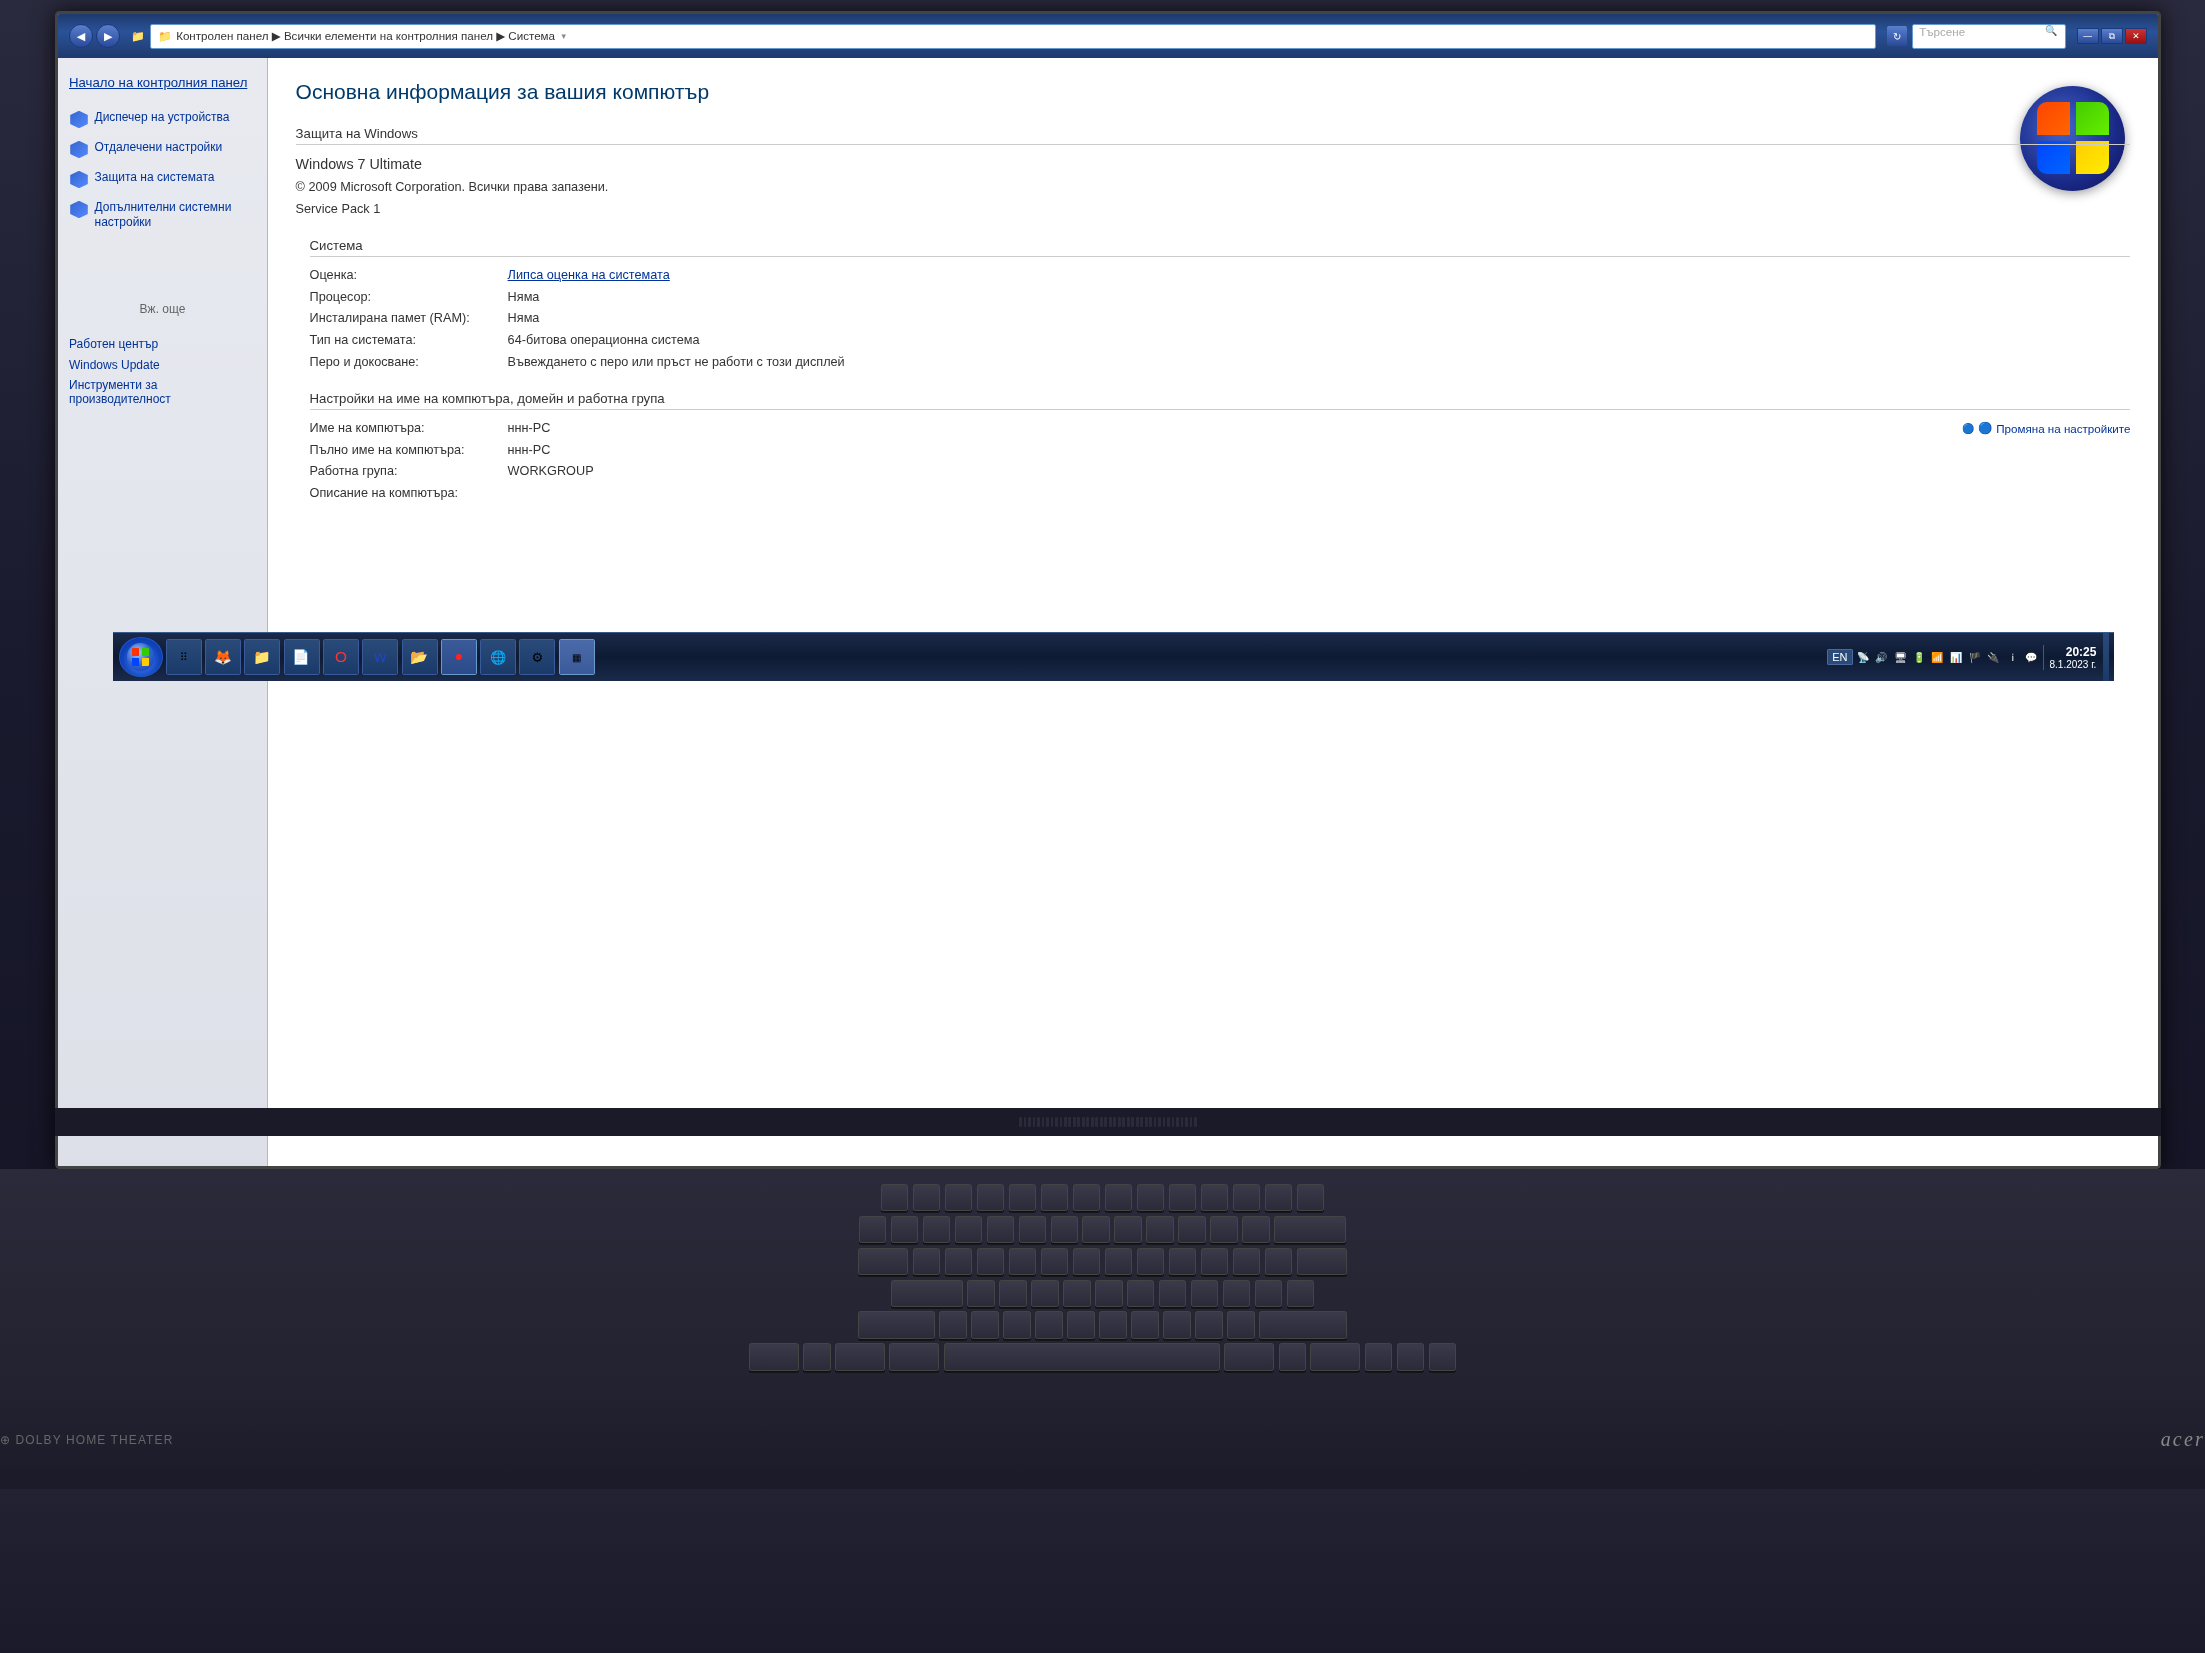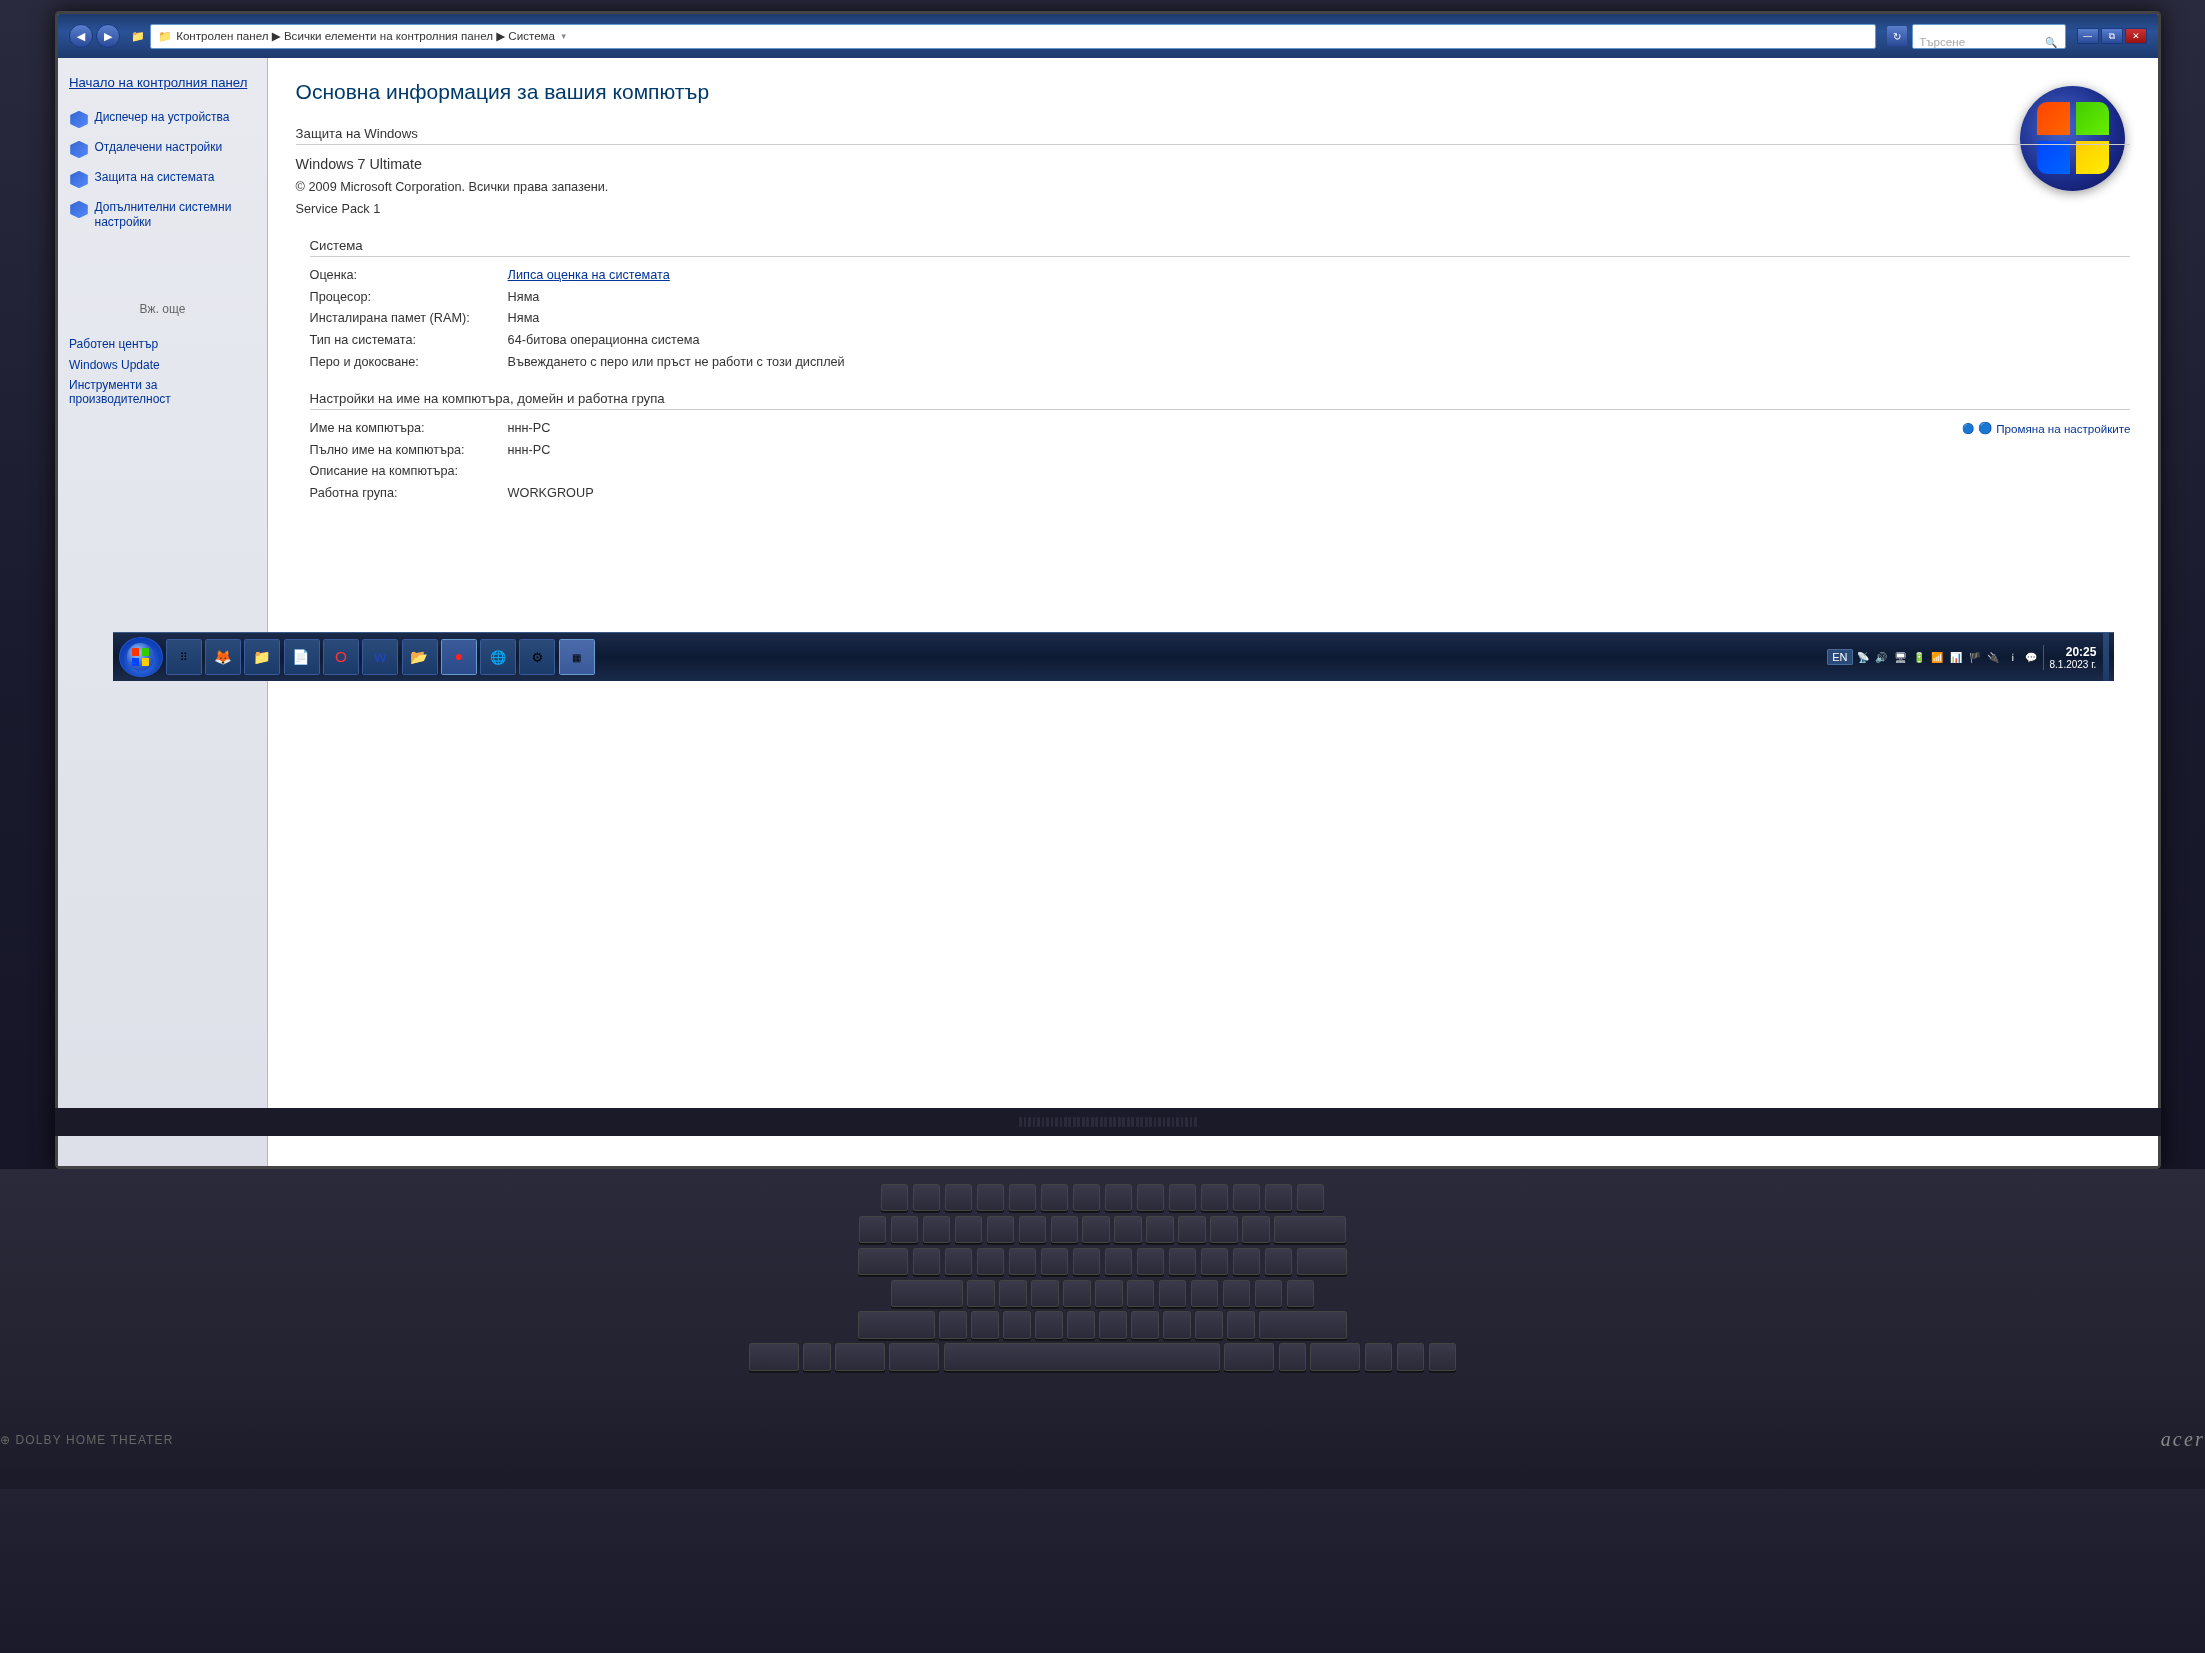--- a/index.html
+++ b/index.html
@@ -106,21 +106,21 @@
       cursor: pointer;
     }
 
     .search-box {
       width: 154px;
       height: 25px;
       background: white;
       border: 0.6px solid #6699cc;
       border-radius: 2.2px;
       display: flex;
-      align-items: flex-end;
+      align-items: flex-start;
       padding: 0 6.6px;
       font-size: 12px;
       color: #999;
     }
 
     .window-controls {
       display: flex;
       gap: 2.2px;
       margin-left: 5.5px;
     }
@@ -633,26 +633,26 @@
               <a class="change-settings-btn" style="position:absolute;right:0;top:0;font-size:11.6px;color:#003399;cursor:pointer;text-decoration:none;">
                 <span style="color:#3366cc;">🔵</span>
                 <span>Промяна на настройките</span>
               </a>
             </div>
             <div class="info-row">
               <span class="info-label">Пълно име на компютъра:</span>
               <span class="info-value">ннн-РС</span>
             </div>
             <div class="info-row">
+              <span class="info-label">Работна група:</span>
+              <span class="info-value">WORKGROUP</span>
+            </div>
+            <div class="info-row">
               <span class="info-label">Описание на компютъра:</span>
               <span class="info-value"></span>
-            </div>
-            <div class="info-row">
-              <span class="info-label">Работна група:</span>
-              <span class="info-value">WORKGROUP</span>
             </div>
           </div>
         </div>
 
       </div>
 
     </div>
 
     <div class="taskbar">
       <div class="start-btn">

